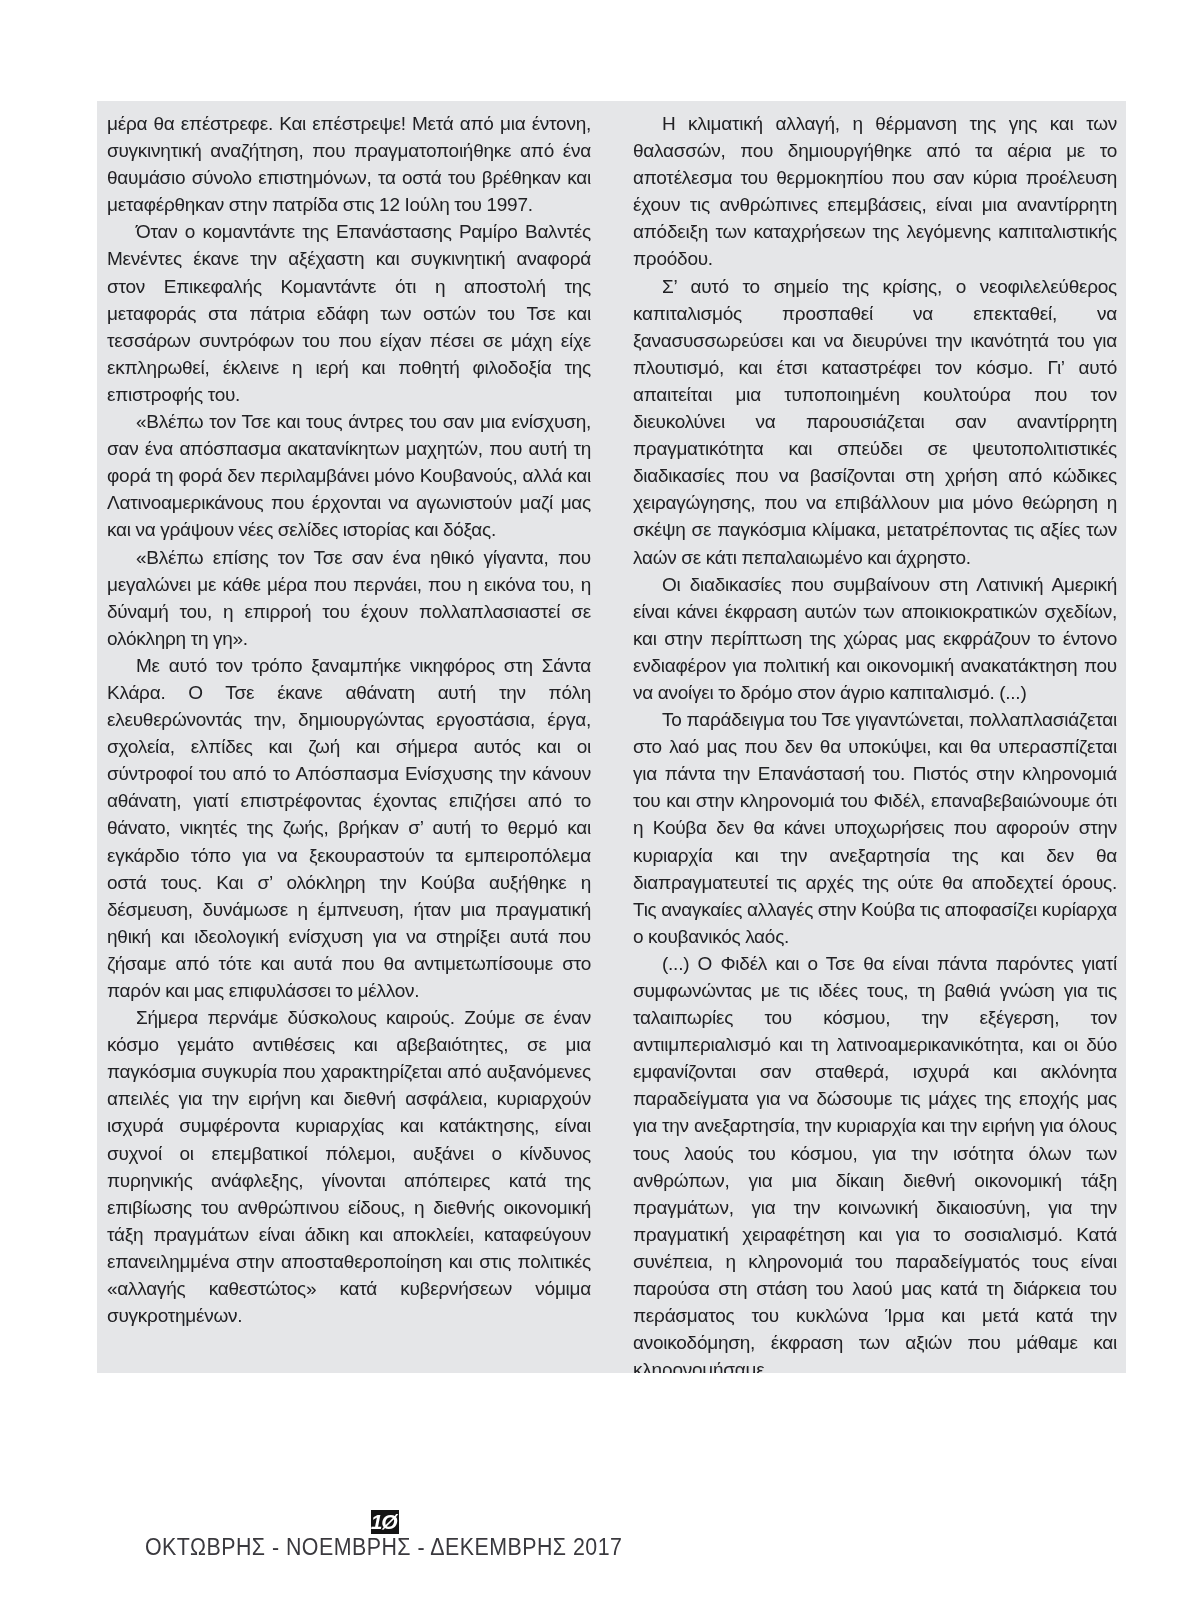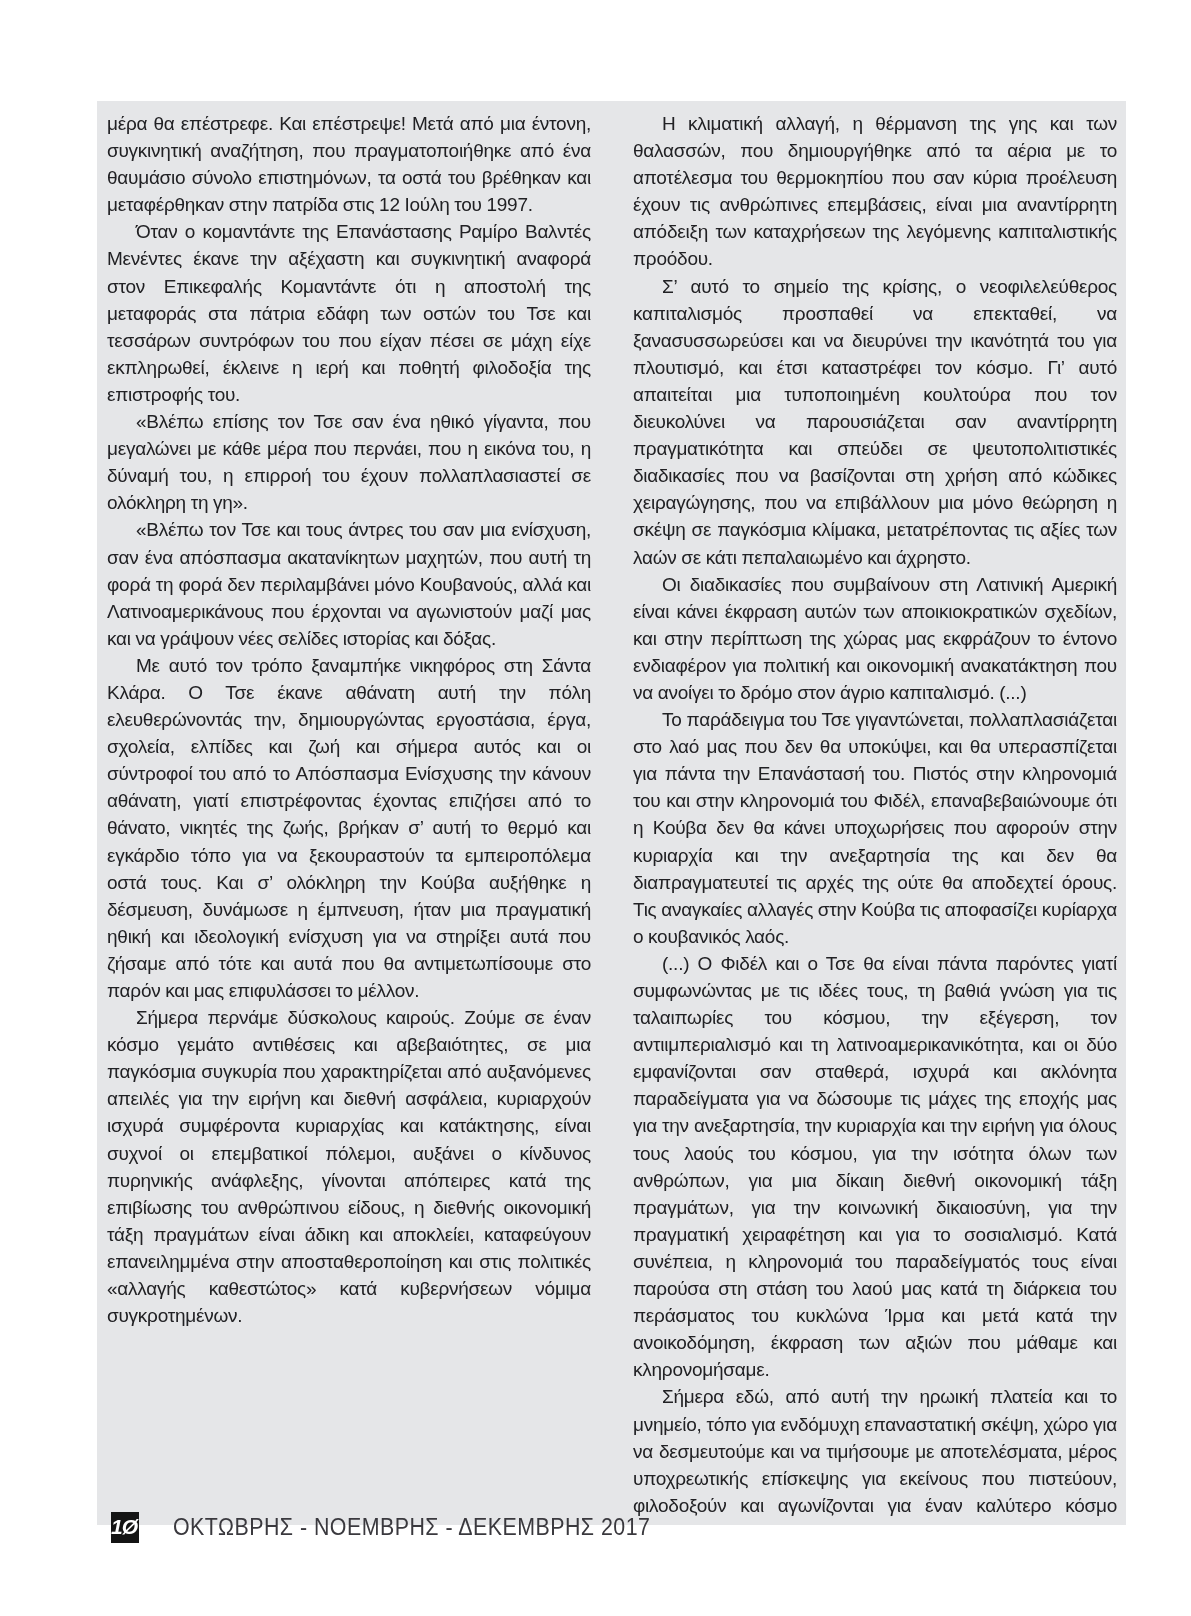--- a/index.html
+++ b/index.html
@@ -13,21 +13,21 @@
     width:1191px;height:1616px;
     background:#ffffff;
     font-family:"Liberation Sans","DejaVu Sans",sans-serif;
     position:relative;
     overflow:hidden;
   }
   .page{position:absolute;inset:0;}
   .sheet{
     position:absolute;
     left:97px;top:101px;
-    width:1029px;height:1424px;
+    width:1029px;height:1272px;
     background:var(--sheet-bg);
     overflow:hidden;
   }
   .col{
     position:absolute;
     top:9px;
     width:484px;
     text-align:justify;
     color:var(--text);
     font-size:19px;
@@ -41,20 +41,21 @@
     text-indent:29px;
     word-spacing:-0.3px;
   }
   .col p.no-indent{text-indent:0;}
   .footer{
     position:absolute;
     left:111px;top:1510px;
     height:34px;
     display:flex;
     align-items:center;
+    flex-direction:column;
   }
   .page-badge{
     width:28px;height:31px;
     background:var(--badge-bg);
     color:#ffffff;
     display:flex;align-items:center;justify-content:center;
     font-style:italic;
     font-weight:bold;
     font-size:21px;
     letter-spacing:-1px;
@@ -73,22 +74,22 @@
 </style>
 </head>
 <body style="background: rgb(255, 255, 255);">
 
 <div class="page">
 
   <div class="sheet">
     <div class="col col-left">
         <p class="no-indent">μέρα θα επέστρεφε. Και επέστρεψε! Μετά από μια έντονη, συγκινητική αναζήτηση, που πραγματοποιήθηκε από ένα θαυμάσιο σύνολο επιστημόνων, τα οστά του βρέθηκαν και μεταφέρθηκαν στην πατρίδα στις 12 Ιούλη του 1997.</p>
         <p>Όταν ο κομαντάντε της Επανάστασης Ραμίρο Βαλντές Μενέντες έκανε την αξέχαστη και συγκινητική αναφορά στον Επικεφαλής Κομαντάντε ότι η αποστολή της μεταφοράς στα πάτρια εδάφη των οστών του Τσε και τεσσάρων συντρόφων του που είχαν πέσει σε μάχη είχε εκπληρωθεί, έκλεινε η ιερή και ποθητή φιλοδοξία της επιστροφής του.</p>
+        <p>«Βλέπω τον Τσε και τους άντρες του σαν μια ενίσχυση, σαν ένα απόσπασμα ακατανίκητων μαχητών, που αυτή τη φορά τη φορά δεν περιλαμβάνει μόνο Κουβανούς, αλλά και Λατινοαμερικάνους που έρχονται να αγωνιστούν μαζί μας και να γράψουν νέες σελίδες ιστορίας και δόξας.</p>
         <p>«Βλέπω επίσης τον Τσε σαν ένα ηθικό γίγαντα, που μεγαλώνει με κάθε μέρα που περνάει, που η εικόνα του, η δύναμή του, η επιρροή του έχουν πολλαπλασιαστεί σε ολόκληρη τη γη».</p>
-        <p>«Βλέπω τον Τσε και τους άντρες του σαν μια ενίσχυση, σαν ένα απόσπασμα ακατανίκητων μαχητών, που αυτή τη φορά τη φορά δεν περιλαμβάνει μόνο Κουβανούς, αλλά και Λατινοαμερικάνους που έρχονται να αγωνιστούν μαζί μας και να γράψουν νέες σελίδες ιστορίας και δόξας.</p>
         <p>Με αυτό τον τρόπο ξαναμπήκε νικηφόρος στη Σάντα Κλάρα. Ο Τσε έκανε αθάνατη αυτή την πόλη ελευθερώνοντάς την, δημιουργώντας εργοστάσια, έργα, σχολεία, ελπίδες και ζωή και σήμερα αυτός και οι σύντροφοί του από το Απόσπασμα Ενίσχυσης την κάνουν αθάνατη, γιατί επιστρέφοντας έχοντας επιζήσει από το θάνατο, νικητές της ζωής, βρήκαν σ’ αυτή το θερμό και εγκάρδιο τόπο για να ξεκουραστούν τα εμπειροπόλεμα οστά τους. Και σ’ ολόκληρη την Κούβα αυξήθηκε η δέσμευση, δυνάμωσε η έμπνευση, ήταν μια πραγματική ηθική και ιδεολογική ενίσχυση για να στηρίξει αυτά που ζήσαμε από τότε και αυτά που θα αντιμετωπίσουμε στο παρόν και μας επιφυλάσσει το μέλλον.</p>
         <p>Σήμερα περνάμε δύσκολους καιρούς. Ζούμε σε έναν κόσμο γεμάτο αντιθέσεις και αβεβαιότητες, σε μια παγκόσμια συγκυρία που χαρακτηρίζεται από αυξανόμενες απειλές για την ειρήνη και διεθνή ασφάλεια, κυριαρχούν ισχυρά συμφέροντα κυριαρχίας και κατάκτησης, είναι συχνοί οι επεμβατικοί πόλεμοι, αυξάνει ο κίνδυνος πυρηνικής ανάφλεξης, γίνονται απόπειρες κατά της επιβίωσης του ανθρώπινου είδους, η διεθνής οικονομική τάξη πραγμάτων είναι άδικη και αποκλείει, καταφεύγουν επανειλημμένα στην αποσταθεροποίηση και στις πολιτικές «αλλαγής καθεστώτος» κατά κυβερνήσεων νόμιμα συγκροτημένων.</p>
       </div>
     <div class="col col-right">
         <p>Η κλιματική αλλαγή, η θέρμανση της γης και των θαλασσών, που δημιουργήθηκε από τα αέρια με το αποτέλεσμα του θερμοκηπίου που σαν κύρια προέλευση έχουν τις ανθρώπινες επεμβάσεις, είναι μια αναντίρρητη απόδειξη των καταχρήσεων της λεγόμενης καπιταλιστικής προόδου.</p>
         <p>Σ’ αυτό το σημείο της κρίσης, ο νεοφιλελεύθερος καπιταλισμός προσπαθεί να επεκταθεί, να ξανασυσσωρεύσει και να διευρύνει την ικανότητά του για πλουτισμό, και έτσι καταστρέφει τον κόσμο. Γι’ αυτό απαιτείται μια τυποποιημένη κουλτούρα που τον διευκολύνει να παρουσιάζεται σαν αναντίρρητη πραγματικότητα και σπεύδει σε ψευτοπολιτιστικές διαδικασίες που να βασίζονται στη χρήση από κώδικες χειραγώγησης, που να επιβάλλουν μια μόνο θεώρηση η σκέψη σε παγκόσμια κλίμακα, μετατρέποντας τις αξίες των λαών σε κάτι πεπαλαιωμένο και άχρηστο.</p>
         <p>Οι διαδικασίες που συμβαίνουν στη Λατινική Αμερική είναι κάνει έκφραση αυτών των αποικιοκρατικών σχεδίων, και στην περίπτωση της χώρας μας εκφράζουν το έντονο ενδιαφέρον για πολιτική και οικονομική ανακατάκτηση που να ανοίγει το δρόμο στον άγριο καπιταλισμό. (...)</p>
         <p>Το παράδειγμα του Τσε γιγαντώνεται, πολλαπλασιάζεται στο λαό μας που δεν θα υποκύψει, και θα υπερασπίζεται για πάντα την Επανάστασή του. Πιστός στην κληρονομιά του και στην κληρονομιά του Φιδέλ, επαναβεβαιώνουμε ότι η Κούβα δεν θα κάνει υποχωρήσεις που αφορούν στην κυριαρχία και την ανεξαρτησία της και δεν θα διαπραγματευτεί τις αρχές της ούτε θα αποδεχτεί όρους. Τις αναγκαίες αλλαγές στην Κούβα τις αποφασίζει κυρίαρχα ο κουβανικός λαός.</p>
         <p>(...) Ο Φιδέλ και ο Τσε θα είναι πάντα παρόντες γιατί συμφωνώντας με τις ιδέες τους, τη βαθιά γνώση για τις ταλαιπωρίες του κόσμου, την εξέγερση, τον αντιιμπεριαλισμό και τη λατινοαμερικανικότητα, και οι δύο εμφανίζονται σαν σταθερά, ισχυρά και ακλόνητα παραδείγματα για να δώσουμε τις μάχες της εποχής μας για την ανεξαρτησία, την κυριαρχία και την ειρήνη για όλους τους λαούς του κόσμου, για την ισότητα όλων των ανθρώπων, για μια δίκαιη διεθνή οικονομική τάξη πραγμάτων, για την κοινωνική δικαιοσύνη, για την πραγματική χειραφέτηση και για το σοσιαλισμό. Κατά συνέπεια, η κληρονομιά του παραδείγματός τους είναι παρούσα στη στάση του λαού μας κατά τη διάρκεια του περάσματος του κυκλώνα Ίρμα και μετά κατά την ανοικοδόμηση, έκφραση των αξιών που μάθαμε και κληρονομήσαμε.</p>
         <p>Σήμερα εδώ, από αυτή την ηρωική πλατεία και το μνημείο, τόπο για ενδόμυχη επαναστατική σκέψη, χώρο για να δεσμευτούμε και να τιμήσουμε με αποτελέσματα, μέρος υποχρεωτικής επίσκεψης για εκείνους που πιστεύουν, φιλοδοξούν και αγωνίζονται για έναν καλύτερο κόσμο μπορούνε να βεβαιώσουμε ότι το παράδειγμα μπορεί να πολλαπλασιάσει θελήσεις και ότι το μέλλον μας ανήκει.</p>

